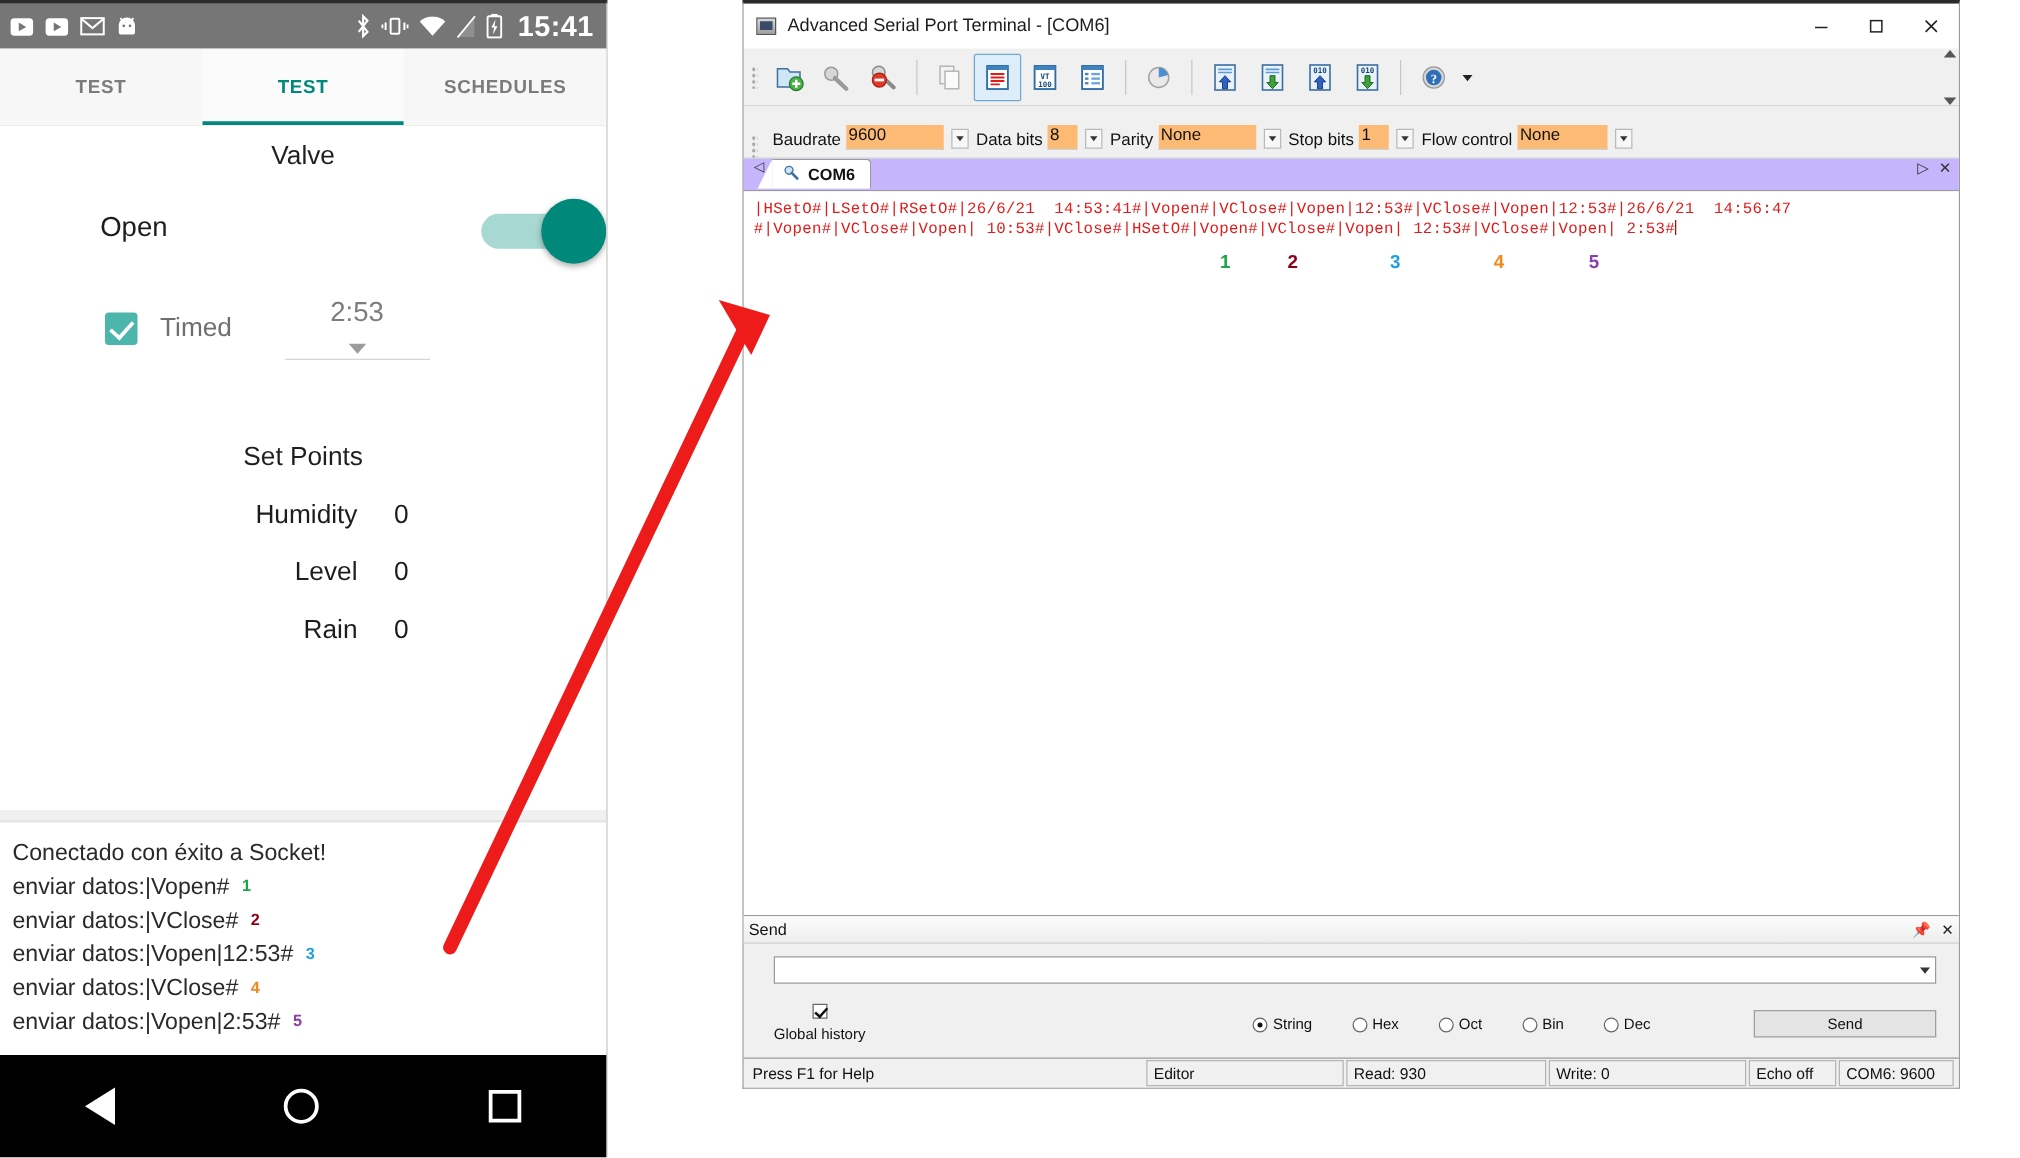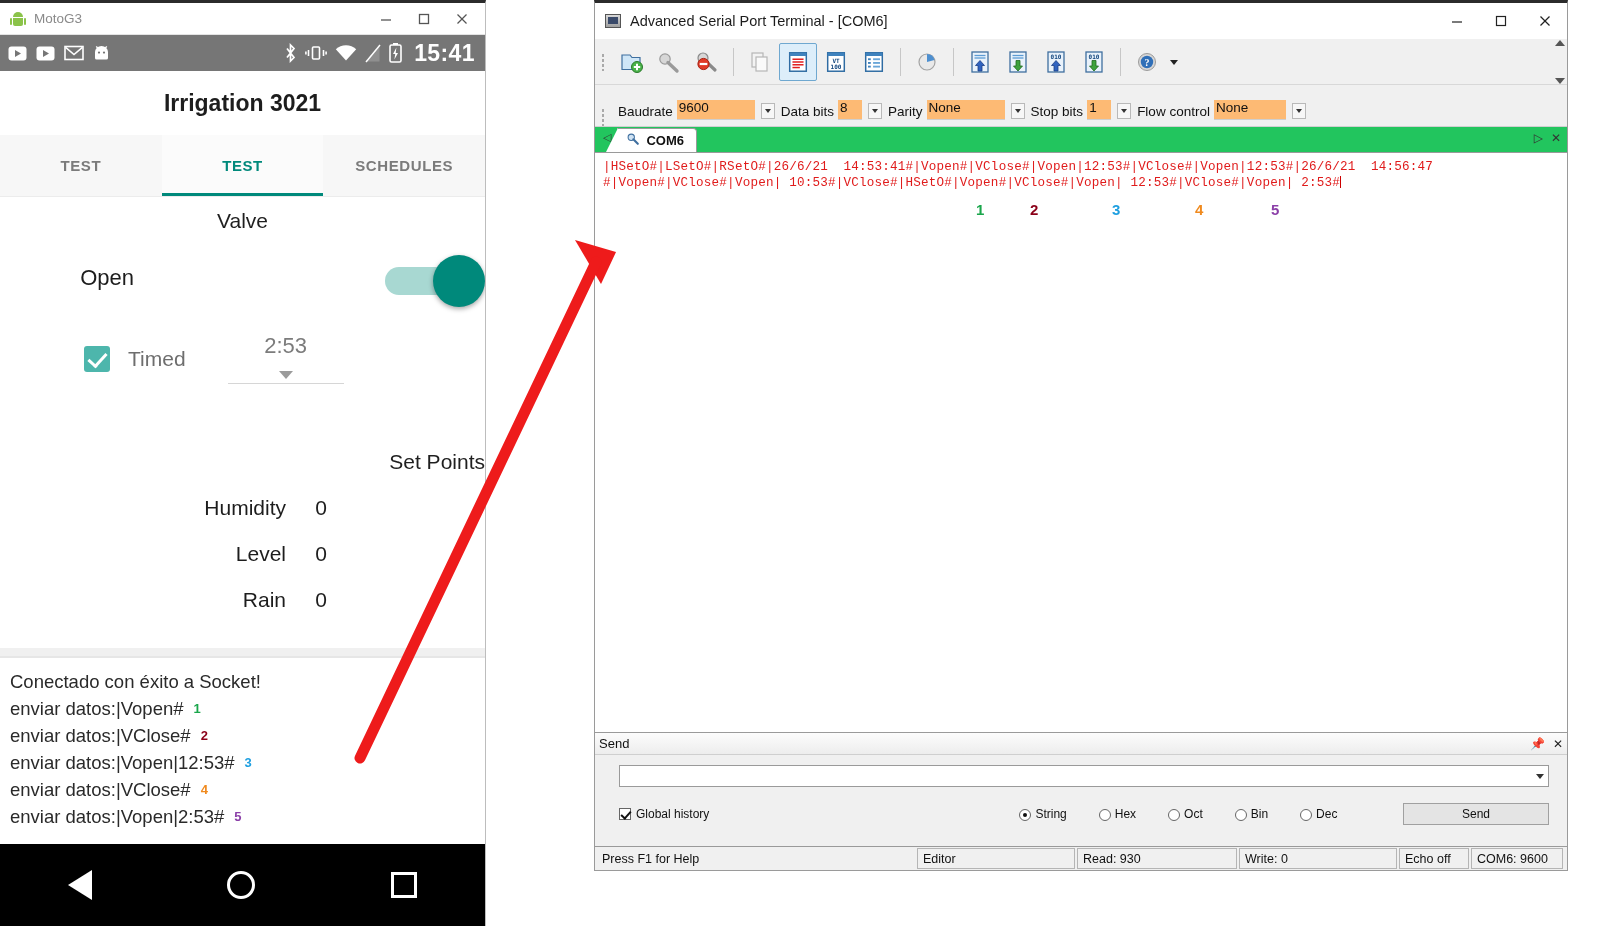--- a/index.html
+++ b/index.html
@@ -103,21 +103,21 @@
   .timed-value-wrap {
     margin-left: 42px; width: 116px; border-bottom: 1px solid #d6d6d6;
     display: flex; align-items: center; justify-content: center; padding-bottom: 4px; gap: 12px; flex-direction: column;
   }
   .timed-value { font-size: 22px; color: #7c7c7c; }
   .caret-dn {
     width: 0; height: 0; border-left: 7px solid transparent; border-right: 7px solid transparent;
     border-top: 8px solid #9b9b9b;
   }
 
-  .setpoints-title { text-align: right; font-size: 21px; color: #1f1f1f; margin-top: 66px; }
+  .setpoints-title { text-align: center; font-size: 21px; color: #1f1f1f; margin-top: 66px; }
   .sp-row { display: flex; align-items: center; margin-top: 22px; }
   .sp-name { width: 286px; text-align: right; font-size: 21px; color: #1d1d1d; }
   .sp-val { width: 70px; text-align: center; font-size: 21px; color: #1d1d1d; }
 
   .log-box {
     position: absolute; left: 0; right: 0; bottom: 0; height: 188px;
     background: #fff; border-top: 2px solid #e6e6e6; padding: 10px 0 0 10px;
   }
   .log-sep { position: absolute; left: 0; right: 0; top: -10px; height: 8px; background: #f0f0f0; }
   .log-line { font-size: 18.5px; color: #2a2a2a; line-height: 27px; white-space: nowrap; }
@@ -186,21 +186,21 @@
     display: flex; align-items: flex-start; font-size: 13.5px; color: #111; padding-left: 2px;
   }
   .set-arrow {
     width: 14px; height: 16px; border: 1px solid #b9b9b9; background: #f7f7f7;
     display: flex; align-items: center; justify-content: center; margin-left: 6px; margin-bottom: 1px;
   }
   .set-arrow i { width: 0; height: 0; border-left: 3px solid transparent; border-right: 3px solid transparent; border-top: 4px solid #333; display: block; }
   .setbar-end { flex: 1; }
 
   .tabstrip {
-    height: 26px; background: #22c55e; display: flex; align-items: center; flex: 0 0 26px;
+    height: 26px; background: #c4b5fd; display: flex; align-items: flex-start; flex: 0 0 26px;
     border-bottom: 1px solid #9a9a9a; padding-left: 4px;
   }
   .tabstrip .arrow-l { font-size: 11px; color: #333; padding: 0 6px 5px 4px; }
   .doc-tab {
     display: flex; align-items: center; gap: 6px; height: 24px;
     background: #fff; border: 1px solid #9a9a9a; border-bottom: none;
     padding: 0 12px 0 8px; font-size: 13px; font-weight: 700; color: #111;
     border-radius: 0 4px 0 0; position: relative;
   }
   .doc-tab::before {
@@ -229,21 +229,21 @@
   .send-body { flex: 1; padding: 10px 18px 0 24px; }
   .send-input {
     height: 22px; background: #fff; border: 1px solid #9a9a9a; display: flex; align-items: center;
     font-size: 13px; color: #111; padding-left: 4px;
   }
   .send-input .dd {
     margin-left: auto; width: 16px; height: 20px; display: flex; align-items: center; justify-content: center;
   }
   .send-input .dd i { width: 0; height: 0; border-left: 4px solid transparent; border-right: 4px solid transparent; border-top: 5px solid #333; }
   .send-opts { display: flex; align-items: center; margin-top: 16px; }
-  .chk-wrap { display: flex; align-items: center; gap: 5px; font-size: 12px; color: #111; }
+  .chk-wrap { display: flex; align-items: center; gap: 5px; font-size: 12px; color: #111; flex-direction: column; }
   .chk {
     width: 12px; height: 12px; background: #fff; border: 1px solid #666; position: relative;
   }
   .chk::after {
     content: ""; position: absolute; left: 3px; top: 0px; width: 4px; height: 8px;
     border: solid #111; border-width: 0 2px 2px 0; transform: rotate(42deg);
   }
   .radios { display: flex; align-items: center; gap: 32px; margin-left: 310px; }
   .radio-wrap { display: flex; align-items: flex-end; gap: 4px; font-size: 12px; color: #111; }
   .rad { width: 12px; height: 12px; border: 1px solid #666; border-radius: 50%; background: #fff; position: relative; }
@@ -271,45 +271,20 @@
   
   #arrow { position: absolute; left: 0; top: 0; width: 1616px; height: 926px; pointer-events: none; }
 </style>
 </head>
 <body>
 
 <div id="root">
 
   <div id="phone">
 
-    <div class="phone-titlebar">
-      <span class="droid-icon">
-        <span class="head"></span>
-          <span class="arm-l"></span>
-          <span class="body"></span>
-          <span class="arm-r"></span>
-      </span>
-      <span class="phone-title">MotoG3</span>
-      <span class="wbtn">
-        <svg width="14" height="14" viewBox="0 0 14 14">
-            <line x1="2" y1="8" x2="12" y2="8" stroke="#555" stroke-width="1.3"></line>
-          </svg>
-      </span>
-      <span class="wbtn">
-        <svg width="14" height="14" viewBox="0 0 14 14">
-            <rect x="2.5" y="2.5" width="9" height="9" fill="none" stroke="#555" stroke-width="1.3"></rect>
-          </svg>
-      </span>
-      <span class="wbtn">
-        <svg width="14" height="14" viewBox="0 0 14 14">
-            <line x1="2.5" y1="2.5" x2="11.5" y2="11.5" stroke="#555" stroke-width="1.3"></line>
-            <line x1="11.5" y1="2.5" x2="2.5" y2="11.5" stroke="#555" stroke-width="1.3"></line>
-          </svg>
-      </span>
-    </div>
 
     <div class="status-bar">
       <span class="sb-left">
         <span>
           <svg class="sb-ico" width="19" height="15" viewBox="0 0 19 15">
               <rect x="0.5" y="0.5" width="18" height="14" rx="3" fill="#fff"></rect>
               <polygon points="7,4 13,7.5 7,11" fill="#767676"></polygon>
             </svg>
         </span>
         <span>
@@ -364,21 +339,20 @@
           <svg class="sb-ico" width="13" height="20" viewBox="0 0 13 20">
               <rect x="4" y="0" width="5" height="2" fill="#fff"></rect>
               <rect x="1" y="2" width="11" height="17" rx="1.5" fill="none" stroke="#fff" stroke-width="1.6"></rect>
               <polygon points="7.4,4.5 4,11 6.2,11 5.4,16.5 9,10 6.7,10" fill="#fff"></polygon>
             </svg>
         </span>
         <span class="sb-clock">15:41</span>
       </span>
     </div>
 
-    <div class="app-title">Irrigation 3021</div>
 
     <div class="tabs">
       <div class="tab">TEST</div>
       <div class="tab active">TEST</div>
       <div class="tab">SCHEDULES</div>
     </div>
 
     <div class="panel">
 
       <div class="section-head">Valve</div>

